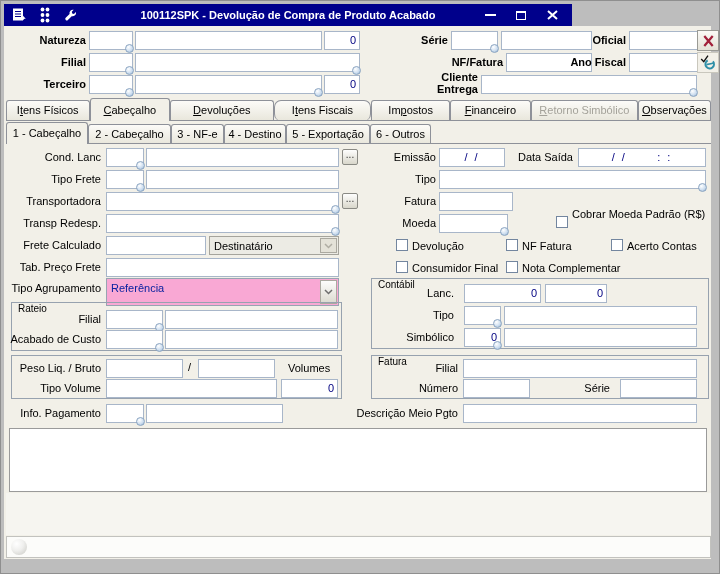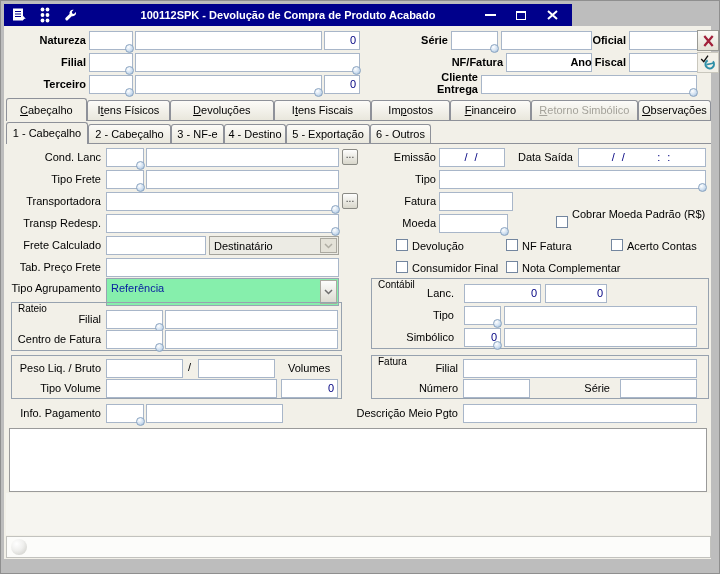--- a/index.html
+++ b/index.html
@@ -136,24 +136,24 @@
         <span class="v">0</span>
       </div>
     <span class="lbl b" style="left:380px;top:45px;width:94px;">Cliente</span>
     <span class="lbl b" style="left:380px;top:57px;width:94px;">Entrega</span>
     <div class="fld" style="left:477px;top:49px;width:216px;height:19px;">
         <span class="ball"></span>
       </div>
 
     <div class="tabline" style="left:2px;top:94px;width:705px;"></div>
     <div class="tabs" style="left:2px;top:72px;width:705px;height:23px;">
+      <div class="tab" style="width:88px;"><span>I</span><span class="u">t</span><span>ens Físicos</span></div>
       <div class="tab active" style="width:85px;"><span></span><span class="u">C</span><span>abeçalho</span></div>
-      <div class="tab" style="width:88px;"><span>I</span><span class="u">t</span><span>ens Físicos</span></div>
       <div class="tab" style="width:109px;"><span></span><span class="u">D</span><span>evoluções</span></div>
-      <div class="tab" style="width:103px;"><span>I</span><span class="u">t</span><span>ens Fiscais</span></div>
+      <div class="tab" style="width:103px;border-radius:7px;"><span>I</span><span class="u">t</span><span>ens Fiscais</span></div>
       <div class="tab" style="width:83px;"><span>Im</span><span class="u">p</span><span>ostos</span></div>
       <div class="tab" style="width:85px;"><span></span><span class="u">F</span><span>inanceiro</span></div>
       <div class="tab disabled" style="width:113px;"><span></span><span class="u">R</span><span>etorno Simbólico</span></div>
       <div class="tab" style="width:77px;"><span></span><span class="u">O</span><span>bservações</span></div>
     </div>
 
     <div class="tabline" style="left:2px;top:117px;width:705px;"></div>
     <div class="tabs" style="left:2px;top:96px;width:705px;height:22px;">
       <div class="tab active" style="width:82px;height:22px;padding-top:4px;"><span>1 - Cabeçalho</span></div>
       <div class="tab" style="width:83px;height:20px;"><span>2 - Cabeçalho</span></div>
@@ -195,21 +195,21 @@
           <svg width="9" height="6" viewBox="0 0 9 6">
             <path d="M1 1 L4.5 4.5 L8 1" stroke="#AFADA3" stroke-width="1.5" fill="none"></path>
           </svg>
         </span>
     </div>
 
     <span class="lbl" style="left:2px;top:235px;width:95px;">Tab. Preço Frete</span>
     <div class="fld" style="left:102px;top:232px;width:233px;height:19px;"></div>
 
     <span class="lbl" style="left:2px;top:256px;width:95px;">Tipo Agrupamento</span>
-    <div class="combo" style="left:102px;top:252px;width:233px;height:28px;background:#86efac;border:1px solid #98A4B2;">
+    <div class="combo" style="left:102px;top:252px;width:233px;height:28px;background:#f9a8d4;border:1px solid #98A4B2;">
       <span class="cv" style="color:#0B23A0;">Referência</span>
       <span class="cbtn">
           <svg width="9" height="6" viewBox="0 0 9 6">
             <path d="M1 1 L4.5 4.5 L8 1" stroke="#6E6E6E" stroke-width="1.5" fill="none"></path>
           </svg>
         </span>
     </div>
 
     <span class="lbl" style="left:340px;top:125px;width:92px;">Emissão</span>
     <div class="fld" style="left:435px;top:122px;width:66px;height:19px;">
@@ -268,21 +268,21 @@
       </div>
     <div class="fld" style="left:500px;top:302px;width:193px;height:19px;"></div>
 
     <div class="grp" style="left:7px;top:276px;width:331px;height:49px;"></div>
     <span class="gt" style="left:12px;top:277px;">Rateio</span>
     <span class="lbl" style="left:20px;top:287px;width:77px;">Filial</span>
     <div class="fld" style="left:102px;top:284px;width:57px;height:19px;">
         <span class="ball"></span>
       </div>
     <div class="fld" style="left:161px;top:284px;width:173px;height:19px;"></div>
-    <span class="lbl" style="left:3px;top:307px;width:94px;">Centro de Fatura</span>
+    <span class="lbl" style="left:3px;top:307px;width:94px;">Acabado de Custo</span>
     <div class="fld" style="left:102px;top:304px;width:57px;height:19px;">
         <span class="ball"></span>
       </div>
     <div class="fld" style="left:161px;top:304px;width:173px;height:19px;"></div>
 
     <div class="grp" style="left:7px;top:329px;width:331px;height:44px;"></div>
     <span class="lbl" style="left:9px;top:336px;width:88px;">Peso Liq. / Bruto</span>
     <div class="fld" style="left:102px;top:333px;width:77px;height:19px;"></div>
     <span class="cl" style="left:184px;top:335px;">/</span>
     <div class="fld" style="left:194px;top:333px;width:77px;height:19px;"></div>

